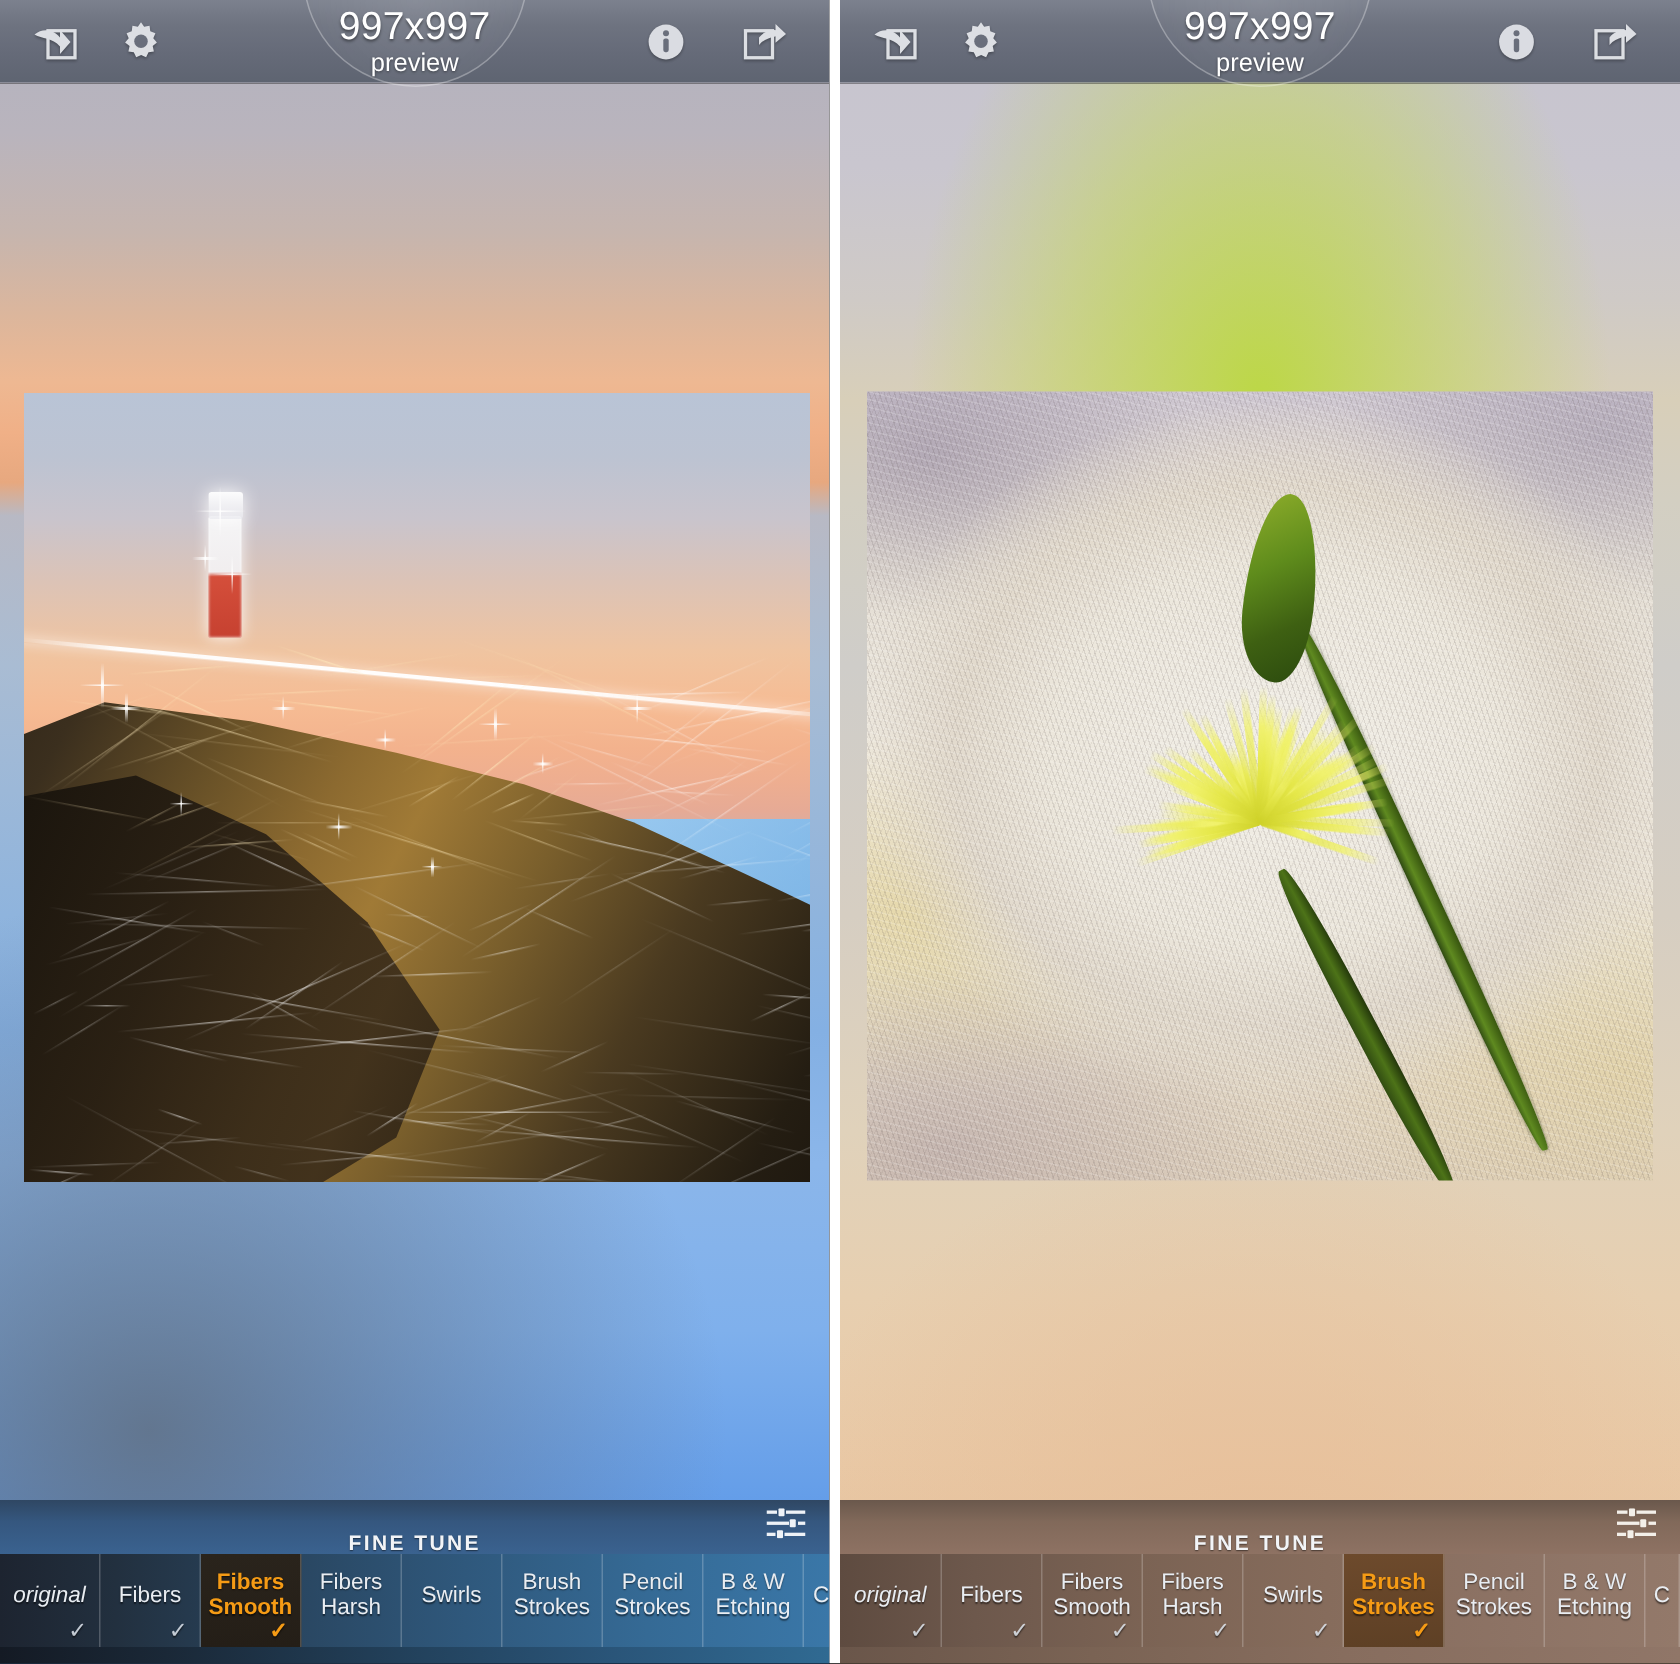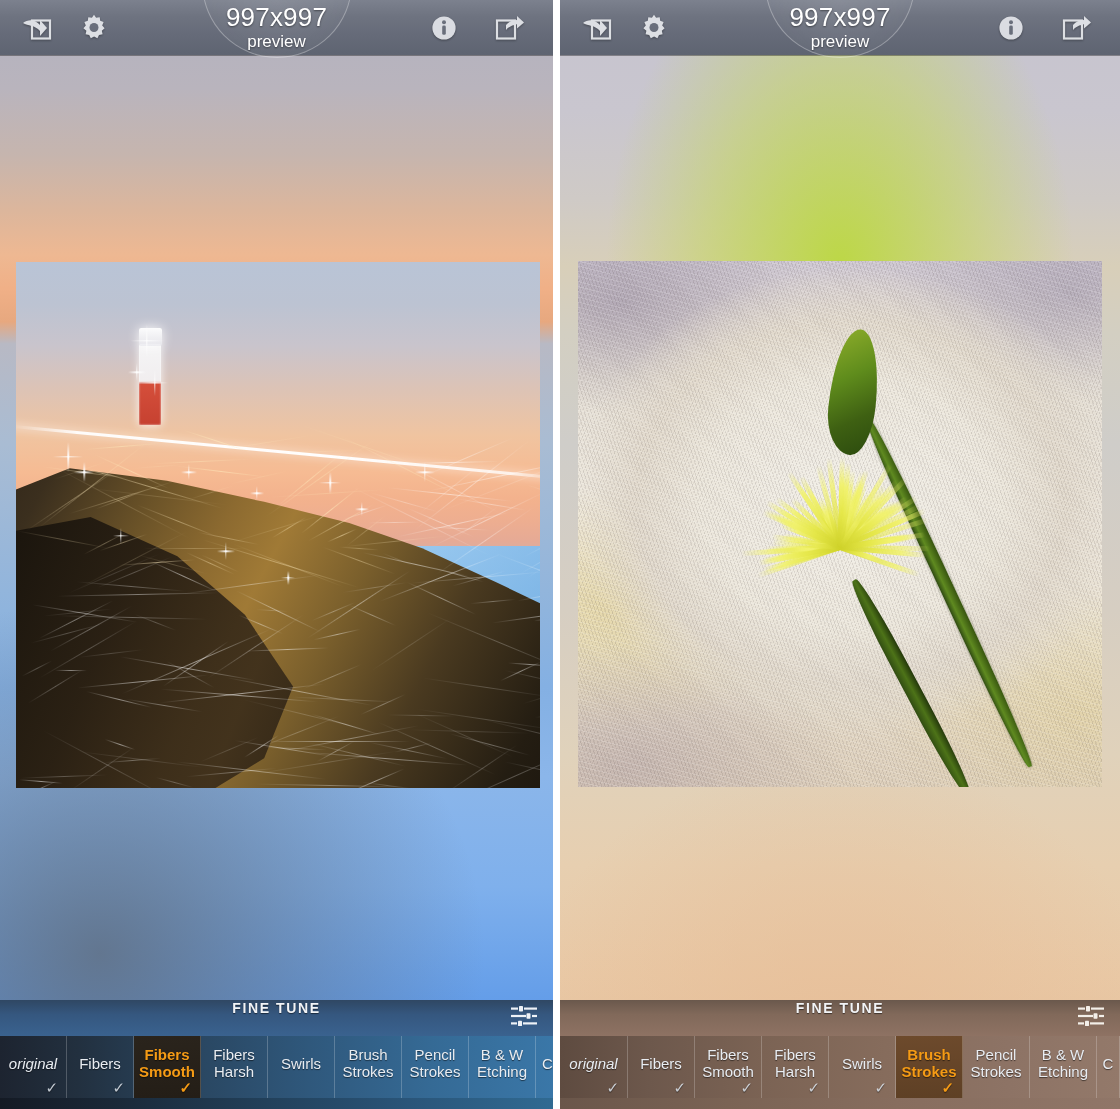--- a/index.html
+++ b/index.html
@@ -199,21 +199,21 @@
   .petal{
     position:absolute;left:0;top:0;transform-origin:0 50%;
     height:5px;border-radius:3px;
     background:linear-gradient(to right,#cfd22a 0%,#e6e84a 40%,#f1f26e 70%,rgba(241,242,110,0) 100%);
     filter:blur(.3px);
   }
 
   
   .bottom{position:absolute;left:0;bottom:0;width:100%;z-index:50;}
   .ft-head{
-    position:relative;height:36px;display:flex;align-items:flex-start;justify-content:center;
+    position:relative;height:36px;display:flex;align-items:flex-end;justify-content:center;
   }
   .ft-head.blue{background:linear-gradient(to bottom,#2f4763 0%,#35577f 40%,#3a628f 100%);}
   .ft-head.brown{background:linear-gradient(to bottom,#6a584c 0%,#81695a 40%,#8e7263 100%);}
   .ft-title{color:#f2f4f7;font-size:14px;font-weight:700;letter-spacing:1.6px;text-shadow:0 1px 1px rgba(0,0,0,.5);}
   .ft-sliders{position:absolute;right:16px;top:50%;transform:translateY(-50%);cursor:pointer;}
 
   .strip{position:relative;display:flex;height:62px;overflow:hidden;}
   .strip.blue{background:linear-gradient(to right,#1d2430 0%,#22303f 14%,#29455f 34%,#2f587c 56%,#356a95 78%,#3a77a8 100%);}
   .strip.brown{background:linear-gradient(to right,#5e4b40 0%,#6d584c 16%,#7b6354 36%,#866c5c 58%,#8d7365 80%,#93796a 100%);}
 

